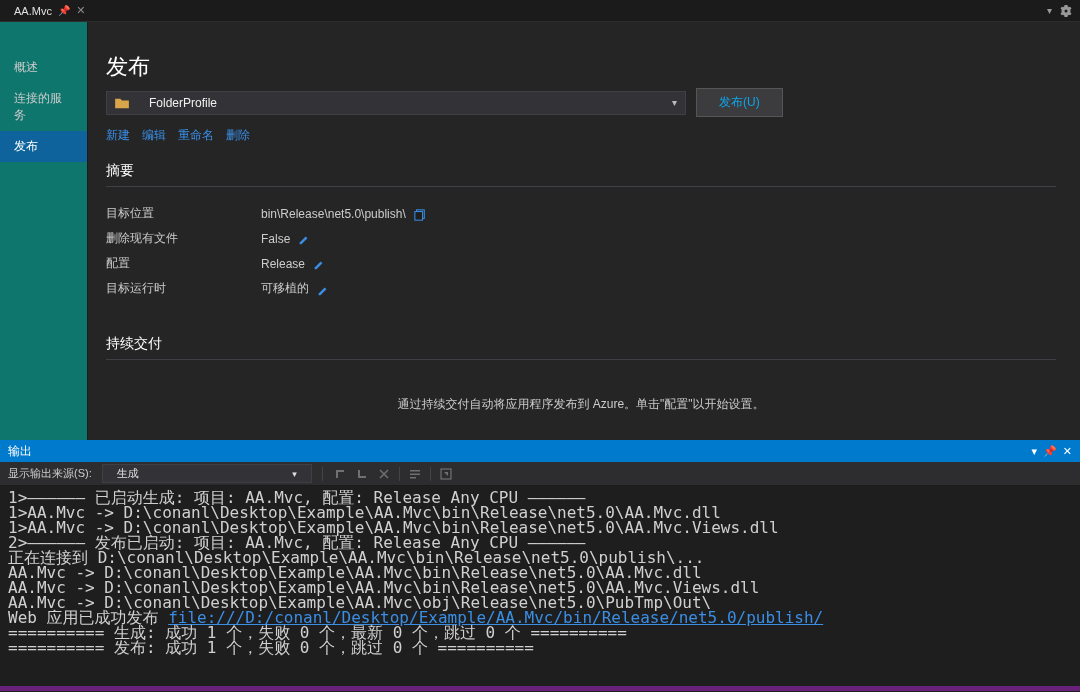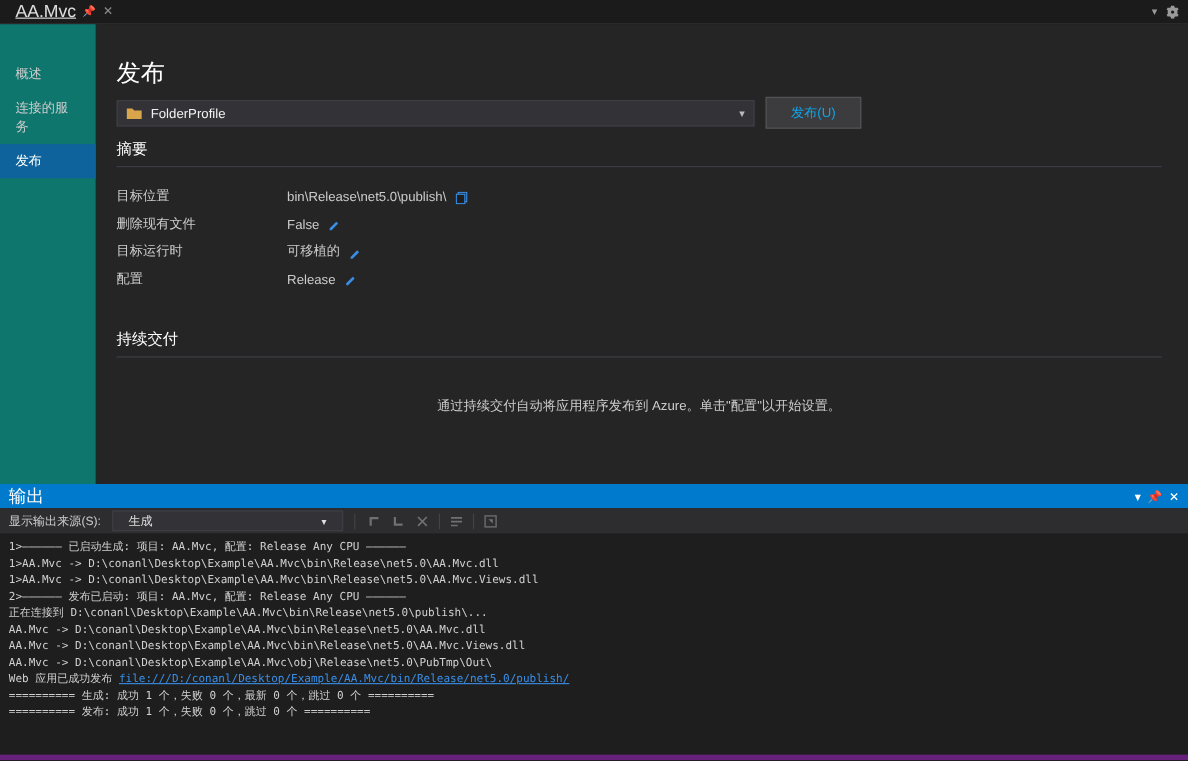--- a/index.html
+++ b/index.html
@@ -1,71 +1,71 @@
 <!DOCTYPE html>
 <html><head>
 <meta charset="utf-8">
 <style>
   * { margin: 0; padding: 0; box-sizing: border-box; }
   html, body { width: 1080px; height: 692px; overflow: hidden; background: #1e1e1e; font-family: "Microsoft YaHei", "Segoe UI", sans-serif; font-size: 12px; color: #c8c8c8; }
   
   .tab-bar { height: 22px; background: #1b1b1c; display: flex; align-items: center; padding-left: 6px; border-bottom: 1px solid #2d2d2d; }
   .tab { display: flex; align-items: center; padding: 0 8px; gap: 6px; }
-  .tab-name { color: #e0e0e0; font-size: 16px; text-decoration: underline; }
+  .tab-name { color: #e0e0e0; font-size: 11px; }
   .tab-pin { color: #6a6a6a; font-size: 10px; }
   .tab-close { color: #8a8a8a; font-size: 11px; cursor: pointer; }
   .tab-right { margin-left: auto; display: flex; align-items: center; gap: 8px; padding-right: 8px; }
   .tab-dd { color: #999; font-size: 10px; }
   .tab-gear { color: #999; width: 12px; height: 12px; }
   
   .main-area { display: flex; height: 418px; background: #252526; }
   .sidebar { width: 88px; flex: 0 0 88px; background: #0f766e; border-right: 1px solid #1b1b1b; display: flex; flex-direction: column; padding-top: 30px; }
   .sidebar-item { padding: 7px 14px; color: #cccccc; font-size: 12px; cursor: pointer; text-align: left; }
   .sidebar-item.active { background: #0e639c; color: #ffffff; }
   
   .content { flex: 1; padding: 30px 24px 14px 18px; overflow: auto; }
   .heading { font-size: 22px; color: #ffffff; font-weight: 400; margin-bottom: 6px; }
   .subtext { color: #b0b0b0; font-size: 12px; margin-bottom: 14px; }
   .link { color: #3a8ee6; cursor: pointer; }
   
   .profile-row { display: flex; align-items: center; gap: 10px; margin-bottom: 10px; }
   .dropdown { flex: 0 0 580px; background: #333337; border: 1px solid #3f3f46; display: flex; align-items: center; padding: 4px 8px; justify-content: space-between; }
-  .dropdown-left { display: flex; align-items: center; gap: 8px; }
+  .dropdown-left { display: flex; align-items: center; gap: 20px; }
   .folder-icon { width: 14px; height: 12px; fill: #d9a54a; }
   .dd-text { color: #f0f0f0; font-size: 12px; }
   .dd-caret { color: #bbb; font-size: 10px; }
   .btn-publish { background: #3c3c3f; border: 1px solid #555; color: #0ea5e9; padding: 5px 22px; font-size: 12px; cursor: pointer; }
   
   .link-row { display: flex; gap: 12px; margin-bottom: 18px; }
   
   .section-title { font-size: 14px; color: #ffffff; font-weight: 400; padding-bottom: 6px; border-bottom: 1px solid #3f3f46; margin-bottom: 14px; }
   
   .summary-table { width: 100%; }
   .summary-row { display: flex; align-items: center; padding: 4px 0; }
   .summary-label { flex: 0 0 155px; color: #cccccc; font-size: 12px; }
   .summary-value { color: #cccccc; font-size: 12px; display: flex; align-items: flex-end; gap: 8px; }
   .edit-pen, .copy-icon { width: 12px; height: 12px; fill: #3a8ee6; cursor: pointer; }
   
   .cd-section { margin-top: 34px; }
   .cd-text { text-align: center; color: #cccccc; font-size: 12px; padding: 22px 0 18px 0; }
   
   .output-panel { background: #1e1e1e; }
   .output-header { background: #007acc; color: #fff; display: flex; align-items: center; height: 22px; padding: 0 8px; justify-content: space-between; }
-  .output-title { font-size: 16px; }
+  .output-title { font-size: 12px; }
   .output-controls { display: flex; gap: 6px; font-size: 11px; }
   .output-controls span { cursor: pointer; }
   
   .output-toolbar { background: #2d2d30; display: flex; align-items: center; height: 24px; padding: 0 8px; gap: 10px; border-bottom: 1px solid #1b1b1b; }
   .out-label { color: #cccccc; font-size: 11px; }
   .out-select { background: #333337; border: 1px solid #3f3f46; color: #e0e0e0; padding: 1px 14px; font-size: 11px; min-width: 210px; display: flex; justify-content: space-between; align-items: center; }
   .toolbar-icons { display: flex; gap: 8px; align-items: center; }
   .tb-icon { width: 14px; height: 14px; color: #707070; }
   .tb-sep { width: 1px; height: 14px; background: #444; }
   
-  .output-body { background: #1e1e1e; padding: 4px 8px; font-family: "NSimSun", "SimSun", Consolas, monospace; font-size: 10px; line-height: 15px; color: #d0d0d0; height: 200px; overflow: auto; white-space: pre; }
+  .output-body { background: #1e1e1e; padding: 4px 8px; font-family: "NSimSun", "SimSun", Consolas, monospace; font-size: 16px; line-height: 15px; color: #d0d0d0; height: 200px; overflow: auto; white-space: pre; }
   .output-link { color: #3a8ee6; text-decoration: underline; cursor: pointer; }
   
   .bottom-edge { background: #68217a; height: 5px; }
   
   svg { display: inline-block; vertical-align: middle; }
 </style>
 </head>
 <body>
 
 <div class="tab-bar">
@@ -98,20 +98,26 @@
           <svg class="folder-icon" viewBox="0 0 16 14">
               <path d="M0 2h6l2 2h8v9H0z"></path>
             </svg>
           <span class="dd-text">FolderProfile</span>
         </div>
         <span class="dd-caret">▾</span>
       </div>
       <button class="btn-publish">发布(U)</button>
     </div>
 
+    <div class="link-row">
+      <span class="link">新建</span>
+      <span class="link">编辑</span>
+      <span class="link">重命名</span>
+      <span class="link">删除</span>
+    </div>
 
     <div class="section-title">摘要</div>
     <div class="summary-table">
       <div class="summary-row">
         <div class="summary-label">目标位置</div>
         <div class="summary-value">
           <span>bin\Release\net5.0\publish\</span>
           <svg class="copy-icon" viewBox="0 0 14 14">
               <rect x="3" y="1" width="9" height="10" fill="none" stroke="#3a8ee6" stroke-width="1.2"></rect>
               <rect x="1" y="3" width="9" height="10" fill="#1e1e1e" stroke="#3a8ee6" stroke-width="1.2"></rect>
@@ -121,32 +127,32 @@
       <div class="summary-row">
         <div class="summary-label">删除现有文件</div>
         <div class="summary-value">
           <span>False</span>
           <svg class="edit-pen" viewBox="0 0 14 14">
               <path d="M2 10l7-7 2 2-7 7H2v-2z"></path>
             </svg>
         </div>
       </div>
       <div class="summary-row">
-        <div class="summary-label">目标运行时</div>
-        <div class="summary-value">
-          <span>可移植的</span>
+        <div class="summary-label">配置</div>
+        <div class="summary-value">
+          <span>Release</span>
           <svg class="edit-pen" viewBox="0 0 14 14">
               <path d="M2 10l7-7 2 2-7 7H2v-2z"></path>
             </svg>
         </div>
       </div>
       <div class="summary-row">
-        <div class="summary-label">配置</div>
-        <div class="summary-value">
-          <span>Release</span>
+        <div class="summary-label">目标运行时</div>
+        <div class="summary-value">
+          <span>可移植的</span>
           <svg class="edit-pen" viewBox="0 0 14 14">
               <path d="M2 10l7-7 2 2-7 7H2v-2z"></path>
             </svg>
         </div>
       </div>
     </div>
 
     <div class="cd-section">
       <div class="section-title">持续交付</div>
       <div class="cd-text">通过持续交付自动将应用程序发布到 Azure。单击"配置"以开始设置。</div>

